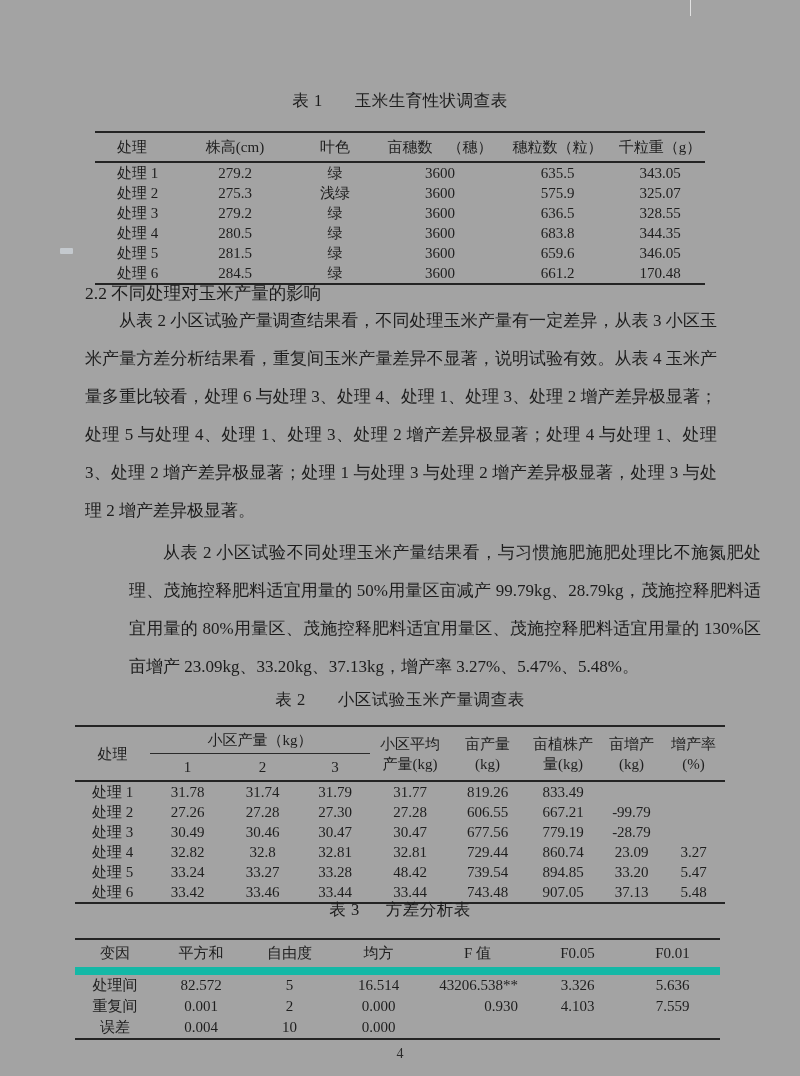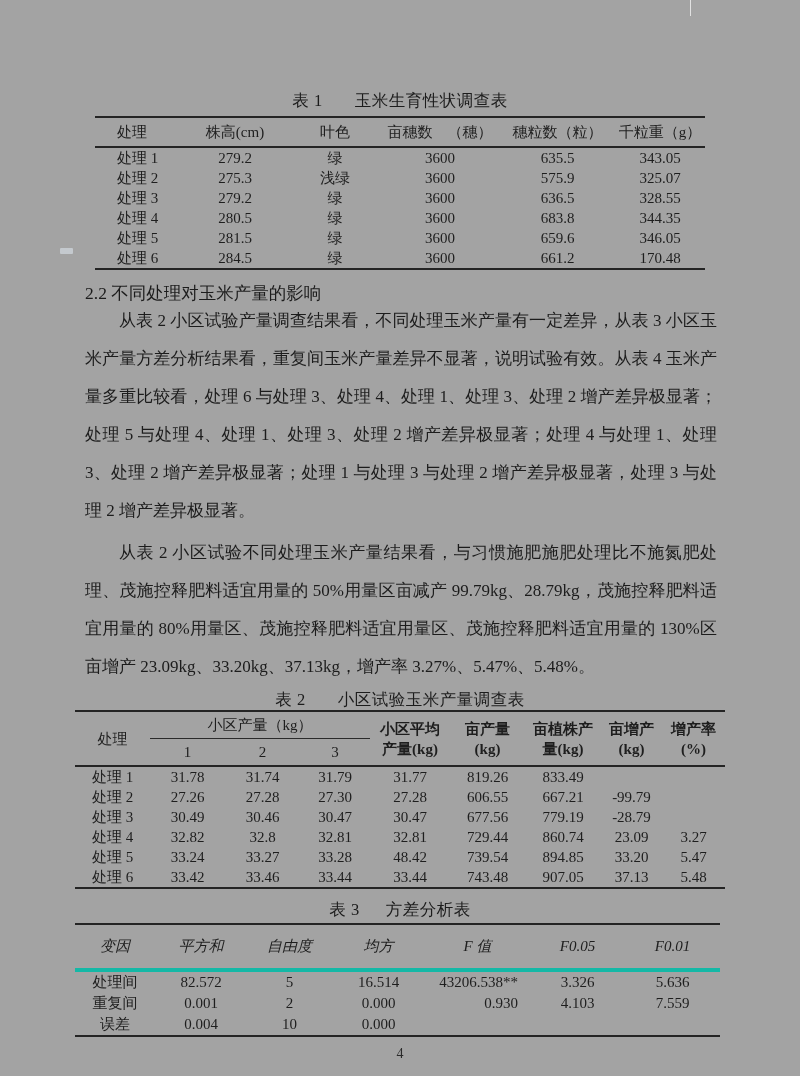--- a/index.html
+++ b/index.html
@@ -22,52 +22,52 @@
   .caption { position:absolute; left:0; width:100%; text-align:center; font-size:16.5px; line-height:22px; letter-spacing:.5px; }
   #cap1 { top:90px; }
   #cap2 { top:689px; }
   #cap3 { top:899px; }
   .caption .cap-title { margin-left:32px; }
   #cap3 .cap-title { margin-left:26px; }
 
   
   .tbl { position:absolute; border-collapse:collapse; table-layout:fixed;
          font-size:15px; color:#1e1e1e;
-         border-top:2px solid #242424; border-bottom:2px solid #242424; }
+         border-top:2px solid #242424; border-bottom:2px solid #242424;margin-top:15px; }
   .tbl th, .tbl td { font-weight:normal; text-align:center; padding:0; line-height:20px; white-space:nowrap; }
 
   .t1 { top:116px; left:95px; width:610px; }
   .t1 thead th { border-bottom:2px solid #242424; padding:4px 0; }
   .t1 .al, .t1 td.al { text-align:left; padding-left:22px; }
   .t1 col.c0{width:85px} .t1 col.c1{width:110px} .t1 col.c2{width:90px}
   .t1 col.c3{width:120px} .t1 col.c4{width:115px} .t1 col.c5{width:90px}
 
   .t2 { top:710px; left:75px; width:650px; }
   .t2 thead th { padding:3px 0; }
   .t2 thead .hb { border-bottom:2px solid #242424; }
   .t2 thead .grp { border-bottom:1px solid #2a2a2a; }
-  .t2 .two-line span { display:block; line-height:20px;font-weight:bold; }
+  .t2 .two-line span { display:block; line-height:20px; }
   .t2 col.c0{width:75px} .t2 col.c1{width:75px} .t2 col.c2{width:75px}
   .t2 col.c3{width:70px} .t2 col.c4{width:80px} .t2 col.c5{width:75px}
   .t2 col.c6{width:76px} .t2 col.c7{width:61px} .t2 col.c8{width:63px}
 
   .t3 { top:923px; left:75px; width:645px; }
-  .t3 thead th { border-bottom:4px solid #14b8a6; padding:11px 0;font-style:italic; }
+  .t3 thead th { border-bottom:8px solid #14b8a6; padding:3px 0; }
   .t3 td, .t3 th { line-height:21px; }
   .t3 .ar { text-align:right; padding-right:12px; }
   .t3 col.c0{width:80px} .t3 col.c1{width:92px} .t3 col.c2{width:85px}
   .t3 col.c3{width:93px} .t3 col.c4{width:105px} .t3 col.c5{width:95px}
   .t3 col.c6{width:95px}
 
   
   .heading { position:absolute; top:281px; left:85px; font-size:17.5px; font-weight:normal; }
   .para { position:absolute; left:85px; width:632px; font-size:17px; line-height:38px;
           text-align:justify; text-indent:2em; }
   #para1 { top:302px; }
-  #para2 { top:534px; }
+  #para2 { top:534px;margin-left:44px; }
 
   .pageno { position:absolute; top:1046px; left:0; width:100%; text-align:center; font-size:14px; color:#2a2a2a; }
 </style>
 </head>
 <body>
 
 <div class="page">
 
   <div class="artifact-vline"></div>
   <div class="artifact-dash"></div>

